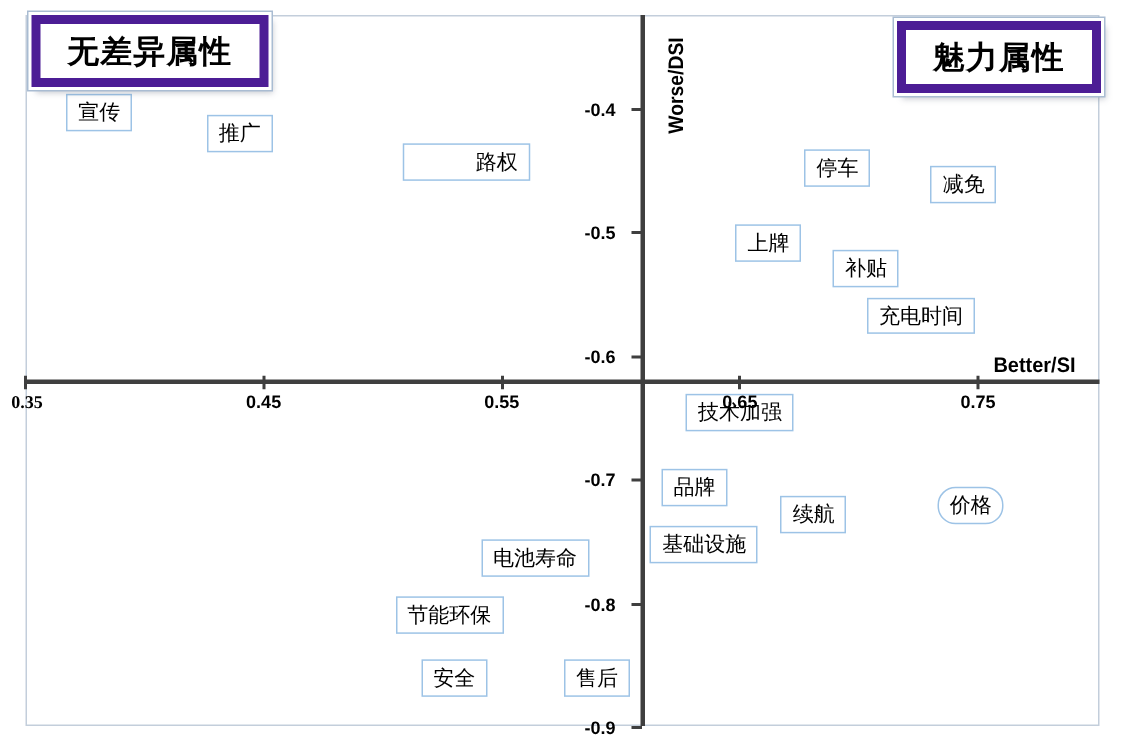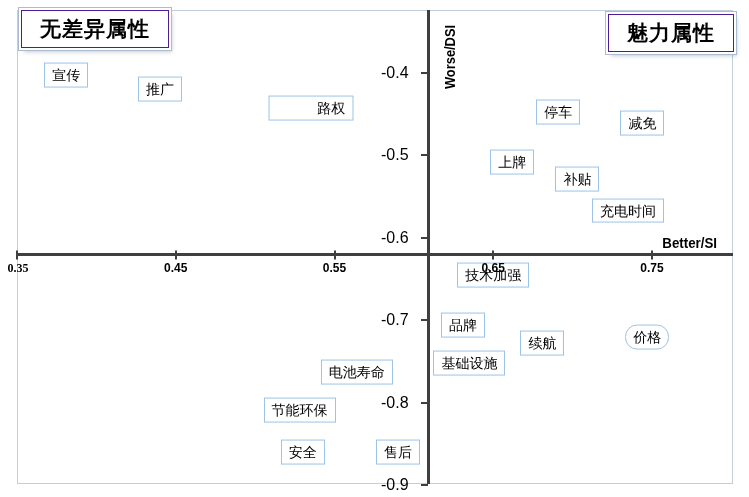--- a/index.html
+++ b/index.html
@@ -26,22 +26,22 @@
   }
   .ytick-mark{
     position:absolute;width:7px;height:2px;background:#3f3f3f;
     transform:translateY(-50%);
   }
   .xtick-label{
     position:absolute;transform:translateX(-50%);
     font-size:12px;font-weight:bold;white-space:nowrap;z-index:6;
   }
   .ytick-label{
-    position:absolute;transform:translateY(-50%);text-align:left;width:38px;
-    font-size:16px;font-weight:normal;white-space:nowrap;
+    position:absolute;transform:translateY(-50%);text-align:center;width:38px;
+    font-size:12px;font-weight:bold;white-space:nowrap;
   }
   .axis-title{
     position:absolute;font-size:14px;font-weight:bold;white-space:nowrap;
     letter-spacing:0px;
   }
   .axis-title-y{
     left:450px;top:57px;transform:translate(-50%,-50%) rotate(-90deg) scaleX(0.92);
     transform-origin:center;
   }
   .axis-title-x{
@@ -49,21 +49,21 @@
     transform-origin:right center;
   }
   .point-label{
     position:absolute;transform:translate(-50%,-50%);
     background:#ffffff;border:1px solid #9dc3e6;
     padding:2px 7px;font-size:14px;white-space:nowrap;z-index:3;
     line-height:1.35;
   }
   .quadrant-title{
     position:absolute;background:#ffffff;
-    border:1px solid #4c1d95;
+    border:6px solid #4c1d95;
     box-shadow:0 0 0 2px #ffffff,0 0 0 3px #a9bcd2,3px 4px 4px rgba(100,110,125,0.35);
     padding:4px 18px;font-size:21px;font-weight:bold;white-space:nowrap;
     z-index:4;letter-spacing:1px;
   }
   .qt-top-left{left:21px;top:10px;}
   .qt-top-right{right:15px;top:14px;}
   .qt-bottom-left{left:20px;bottom:15px;}
   .qt-bottom-right{right:22px;bottom:17px;}
 </style>
 </head>
@@ -108,21 +108,21 @@
   <div class="quadrant-title qt-top-right">魅力属性</div>
 
   <div id="points-layer">
       <div class="point-label" style="left: 66.2125px; top: 74.648px;">宣传</div>
       <div class="point-label" style="left: 159.875px; top: 88.656px;">推广</div>
       <div class="point-label" style="left: 310.688px; top: 108.432px; padding-left: 48px;">路权</div>
       <div class="point-label" style="left: 558.337px; top: 111.728px;">停车</div>
       <div class="point-label" style="left: 642.475px; top: 123.264px;">减免</div>
       <div class="point-label" style="left: 577.387px; top: 151.28px; margin-top: 28px;">补贴</div>
       <div class="point-label" style="left: 512.3px; top: 161.992px;">上牌</div>
-      <div class="point-label" style="left: 628px; top: 210.608px; text-align: right;">充电时间</div>
+      <div class="point-label" style="left: 614px; top: 210.608px; text-align: right;">充电时间</div>
       <div class="point-label" style="left: 493.25px; top: 274.88px;">技术加强</div>
       <div class="point-label" style="left: 463.087px; top: 325.144px;">品牌</div>
       <div class="point-label" style="left: 647.237px; top: 337px; border-radius: 12px;">价格</div>
       <div class="point-label" style="left: 542.462px; top: 343.272px;">续航</div>
       <div class="point-label" style="left: 469.438px; top: 363.048px;">基础设施</div>
       <div class="point-label" style="left: 356.725px; top: 372.112px;">电池寿命</div>
       <div class="point-label" style="left: 299.575px; top: 410.016px;">节能环保</div>
       <div class="point-label" style="left: 302.75px; top: 452.04px;">安全</div>
       <div class="point-label" style="left: 398px; top: 452.04px;">售后</div>
     </div>

